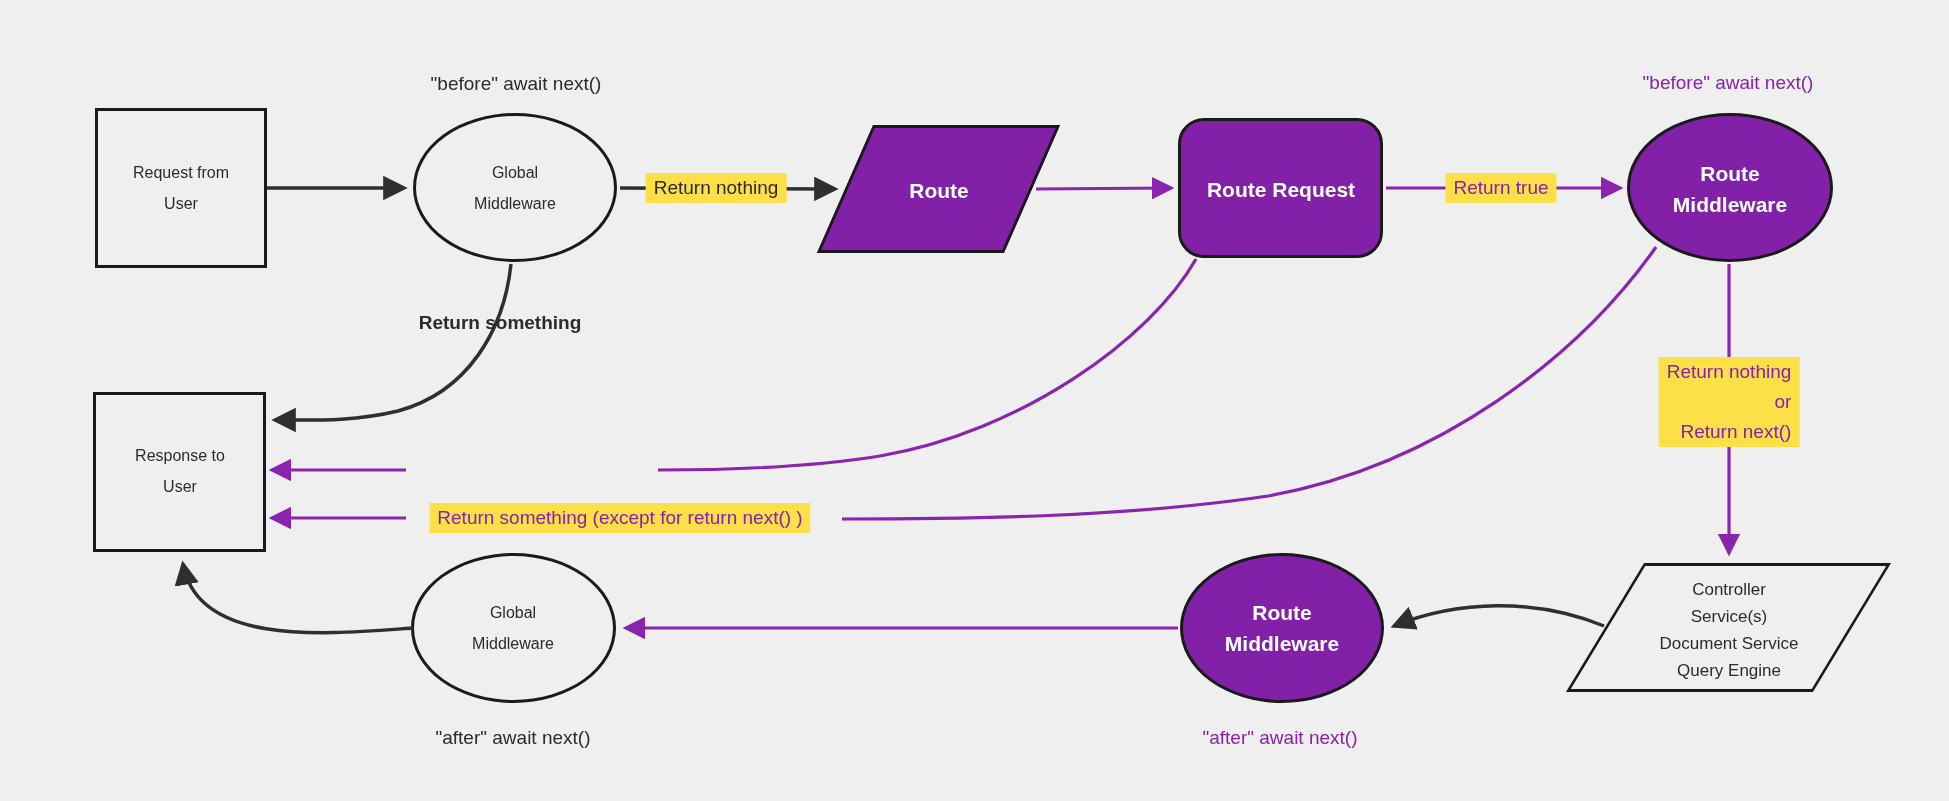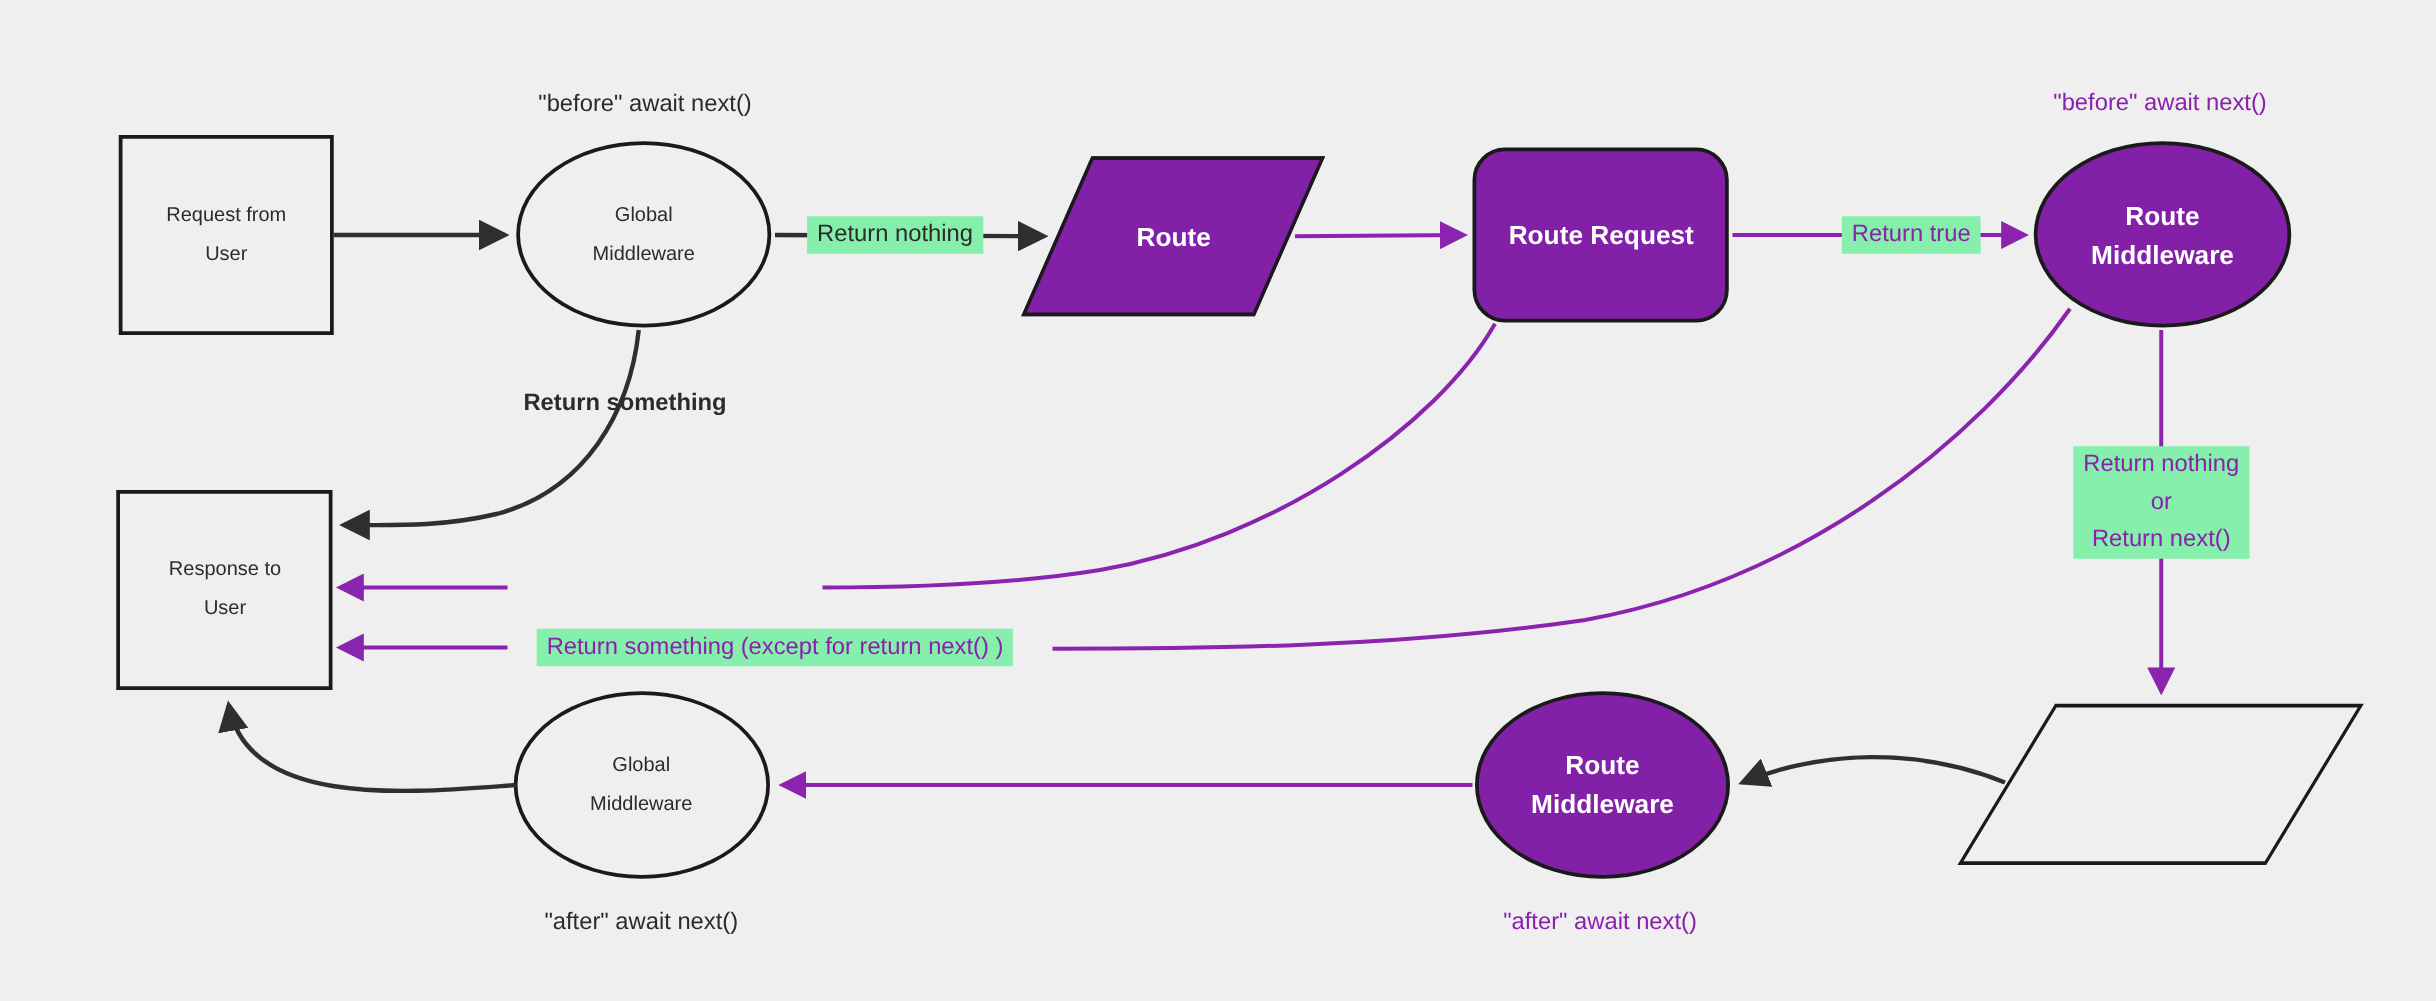--- a/index.html
+++ b/index.html
@@ -15,21 +15,21 @@
   .para{transform-origin:center center;}
   #svg-arrows{position:absolute;left:0;top:0;z-index:5;pointer-events:none;}
   .lbl{
     position:absolute;z-index:10;transform:translate(-50%,-50%);
     text-align:center;white-space:nowrap;font-size:16px;line-height:31px;color:#2b2b2b;
   }
   .lbl span{display:block;}
   .white-lbl{color:#ffffff;font-weight:bold;font-size:21px;}
   .purple-txt{color:#8a21ad;}
   .edge-lbl{font-size:19px;line-height:30px;}
-  .bg{background:#86efac;padding:0 8px;}
+  .bg{background:#fde047;padding:0 8px;text-align:right;}
   .small-lbl{font-size:17px;line-height:27px;}
 </style>
 </head>
 <body>
 
 <div id="canvas">
 
   <div class="shape" style="left:95px;top:108px;width:172px;height:160px;"></div>
 
   <div class="shape ellipse" style="left:413px;top:113px;width:204px;height:149px;"></div>
@@ -90,20 +90,26 @@
 
   <div class="lbl white-lbl" style="left:1281px;top:189px;">
     <span>Route Request</span>
   </div>
 
   <div class="lbl white-lbl" style="left:1730px;top:189px;">
     <span>Route</span>
     <span>Middleware</span>
   </div>
 
+  <div class="lbl small-lbl" style="left:1729px;top:630px;">
+    <span>Controller</span>
+    <span>Service(s)</span>
+    <span>Document Service</span>
+    <span>Query Engine</span>
+  </div>
 
   <div class="lbl white-lbl" style="left:1282px;top:628px;">
     <span>Route</span>
     <span>Middleware</span>
   </div>
 
   <div class="lbl" style="left:513px;top:628px;">
     <span>Global</span>
     <span>Middleware</span>
   </div>
@@ -112,21 +118,21 @@
     <span>Response to</span>
     <span>User</span>
   </div>
 
   <div class="lbl edge-lbl" style="left:516px;top:84px;">"before" await next()</div>
 
   <div class="lbl edge-lbl purple-txt" style="left:1728px;top:83px;">"before" await next()</div>
 
   <div class="lbl edge-lbl bg" style="left:716px;top:188px;">Return nothing</div>
 
-  <div class="lbl edge-lbl purple-txt bg" style="left:1501px;top:188px;margin-left:28px;">Return true</div>
+  <div class="lbl edge-lbl purple-txt bg" style="left:1501px;top:188px;">Return true</div>
 
   <div class="lbl edge-lbl purple-txt bg" style="left:1729px;top:402px;">
     <span>Return nothing</span>
     <span>or</span>
     <span>Return next()</span>
   </div>
 
   <div class="lbl edge-lbl" style="left:500px;top:323px;font-weight:bold;">Return something</div>
 
 

